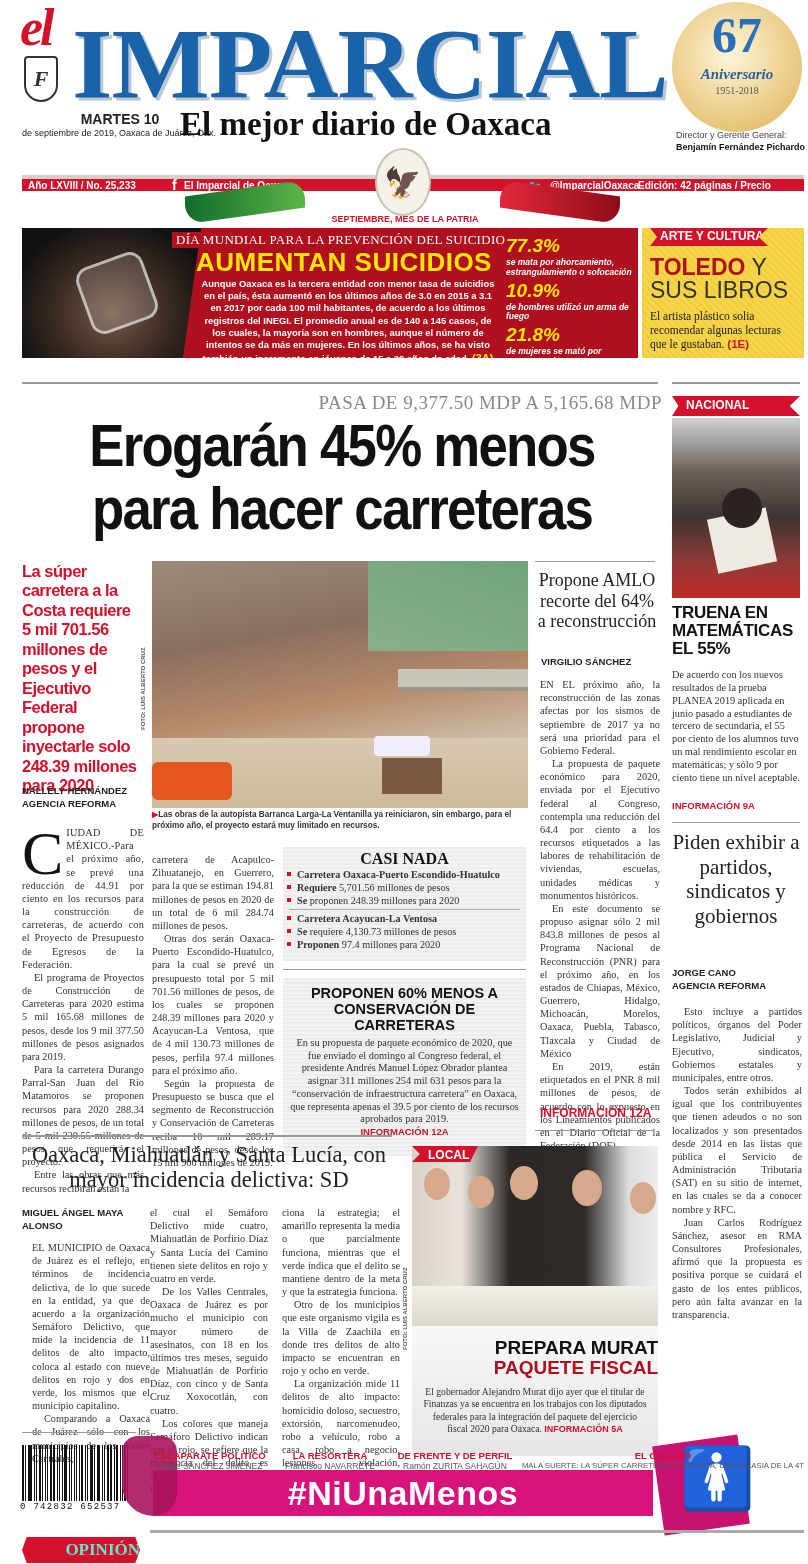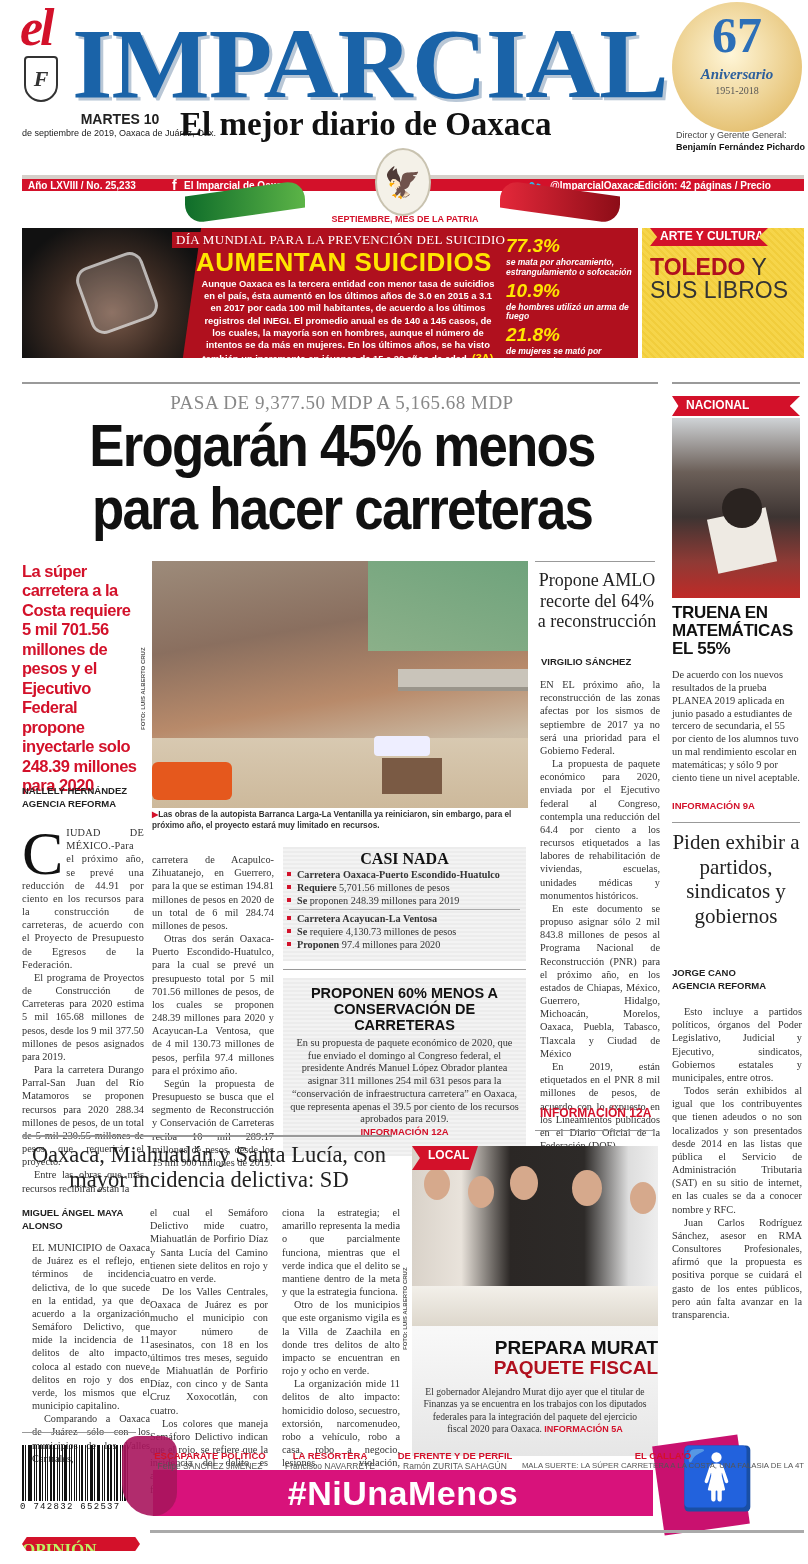--- a/index.html
+++ b/index.html
@@ -40,21 +40,21 @@
 
 #arte{left:642px;top:228px;width:162px;height:130px;background:repeating-linear-gradient(45deg,#f6d54a 0,#f6d54a 3px,#f1cd3c 3px,#f1cd3c 5px)}
 #arte-tag{left:8px;top:0;width:118px;height:18px;background:#d3112a;color:#fff;font:bold 12px "Liberation Sans",sans-serif;padding:1px 0 0 10px;clip-path:polygon(0 0,100% 0,92% 50%,100% 100%,0 100%,6% 50%)}
 #arte-h1{left:8px;top:28px;font:bold 23px "Liberation Sans",sans-serif;color:#b0101e;line-height:1}
 #arte-h1 span{font-weight:normal;color:#333}
 #arte-h2{left:8px;top:51px;font:23px "Liberation Sans",sans-serif;color:#333;line-height:1}
 #arte-body{left:8px;top:82px;width:150px;font:11.5px "Liberation Serif",serif;color:#222;line-height:1.2}
 
 .rule{height:2px;background:#9a9a9a}
 
-#kicker{left:22px;top:392px;width:640px;text-align:center;font:19px "Liberation Serif",serif;color:#888;letter-spacing:.5px}
+#kicker{left:22px;top:392px;width:640px;text-align:right;font:19px "Liberation Serif",serif;color:#888;letter-spacing:.5px}
 #headline{left:22px;top:414px;width:640px;text-align:center;font:bold 60px "Liberation Sans",sans-serif;color:#111;line-height:1.05;letter-spacing:-2px;transform:scaleX(.88);transform-origin:center top}
 #deck{left:22px;top:562px;width:120px;font:bold 16.5px "Liberation Sans",sans-serif;color:#d3112a;line-height:1.18;letter-spacing:-.5px}
 #byline1{left:22px;top:785px;font:bold 9.5px "Liberation Sans",sans-serif;color:#222;line-height:1.35}
 #mainphoto{left:152px;top:561px;width:376px;height:247px;background:linear-gradient(170deg,#9d8b7a 0%,#8a6f5f 30%,#b88a6a 55%,#cbbba5 75%,#d9cbb4 100%);overflow:hidden}
 #mainphoto .sky{position:absolute;right:0;top:0;width:160px;height:90px;background:linear-gradient(200deg,#6fa37c,#8bb089)}
 #mainphoto .bridge{position:absolute;right:0;top:108px;width:130px;height:22px;background:#c9c4ba;border-bottom:4px solid #9a958b}
 #mainphoto .road{position:absolute;left:0;bottom:0;width:100%;height:70px;background:linear-gradient(180deg,#d8c9b1,#cdb99b)}
 #mainphoto .roller{position:absolute;left:0;bottom:8px;width:80px;height:38px;background:#e5581d;border-radius:6px}
 #mainphoto .truck{position:absolute;left:230px;bottom:14px;width:60px;height:36px;background:#7a5a44}
 #mainphoto .pickup{position:absolute;left:222px;bottom:52px;width:56px;height:20px;background:#eef;border-radius:4px}
@@ -101,38 +101,38 @@
 #oax-by{left:22px;top:1207px;font:bold 9.5px "Liberation Sans",sans-serif;color:#222;line-height:1.35}
 #oax-c1{left:32px;top:1241px;width:118px}
 #oax-c2{left:150px;top:1206px;width:118px}
 #oax-c3{left:282px;top:1206px;width:118px}
 #oax-rule2{left:22px;top:1432px;width:114px;height:1px;background:#999}
 
 #local{left:412px;top:1146px;width:246px;height:310px;background:linear-gradient(180deg,#eee 0,#f8f8f8 60%,#e6e6e6 100%)}
 #local-photo{left:0;top:0;width:246px;height:180px;background:linear-gradient(90deg,#d9d2c9 0%,#e9e3db 20%,#2b2725 40%,#2d2a28 70%,#ddd 88%,#eee 100%);overflow:hidden}
 #local-photo .h{position:absolute;border-radius:50%;background:#d6a98c}
 #local-photo .table{position:absolute;left:0;bottom:0;width:100%;height:40px;background:linear-gradient(180deg,#f3f0ea,#ddd7cc)}
-#local-tag{left:0;top:0;width:66px;height:24px;background:#d3112a;color:#fff;font:bold 12px "Liberation Sans",sans-serif;padding:2px 0 0 16px;clip-path:polygon(0 0,100% 0,88% 100%,0 100%,12% 50%)}
+#local-tag{left:0;top:0;width:66px;height:16px;background:#d3112a;color:#fff;font:bold 12px "Liberation Sans",sans-serif;padding:2px 0 0 16px;clip-path:polygon(0 0,100% 0,88% 100%,0 100%,12% 50%)}
 #local-h1{left:0;top:192px;width:246px;text-align:right;font:bold 19px "Liberation Sans",sans-serif;color:#111;line-height:1.05}
 #local-h1 .l2{color:#b0101e}
 #local-body{left:10px;top:240px;width:226px;text-align:center;font:9.6px "Liberation Serif",serif;color:#333;line-height:1.3}
 #local-body b{font:bold 9px "Liberation Sans",sans-serif;color:#d3112a}
 #local-credit{left:402px;top:1350px;font:bold 6px "Liberation Sans",sans-serif;color:#555;transform:rotate(-90deg);transform-origin:left top;white-space:nowrap}
 
 #barcode{left:22px;top:1445px;width:108px;height:56px;display:flex;align-items:stretch;gap:0}
 #barcode i{display:block;background:#111;height:100%}
 #barcode-num{left:20px;top:1502px;font:9px "Liberation Mono",monospace;letter-spacing:1.3px;color:#111}
 
 #hand{left:122px;top:1436px;width:55px;height:80px;background:#a8155d;border-radius:20px 20px 30px 40px;opacity:.9}
 #niuna{left:153px;top:1470px;width:500px;height:46px;background:#d8127b;color:#fff;text-align:center;font:bold 34px "Liberation Sans",sans-serif;line-height:46px;letter-spacing:.5px}
 #woman-card{left:658px;top:1440px;width:86px;height:90px;background:#c9116f;transform:rotate(-8deg)}
 #woman{left:680px;top:1444px;width:40px;height:70px;color:#fff;font-size:60px;line-height:70px;text-align:center}
 
 #foot-rule{left:150px;top:1530px;width:654px;height:3px;background:#aaa}
-#opinion{left:22px;top:1537px;width:118px;height:14px;background:#d3112a;color:#bef264;font:bold 17px "Liberation Serif",serif;text-align:left;line-height:26px;clip-path:polygon(4% 0,96% 0,100% 50%,96% 100%,4% 100%,0 50%)}
+#opinion{left:22px;top:1537px;width:118px;height:26px;background:#d3112a;color:#5eead4;font:bold 17px "Liberation Serif",serif;text-align:right;line-height:26px;clip-path:polygon(4% 0,96% 0,100% 50%,96% 100%,4% 100%,0 50%)}
 .fcol{position:absolute;top:1450px;text-align:center;line-height:1.25}
 .fcol .t{font:bold 9.5px "Liberation Sans",sans-serif;color:#d3112a}
 .fcol .a{font:8.5px "Liberation Sans",sans-serif;color:#555}
 </style>
 </head>
 <body>
 
 <div class="abs" id="logo-el">el</div>
 <div class="abs" id="shield">
     <span>F</span>
@@ -176,20 +176,21 @@
     <div><div class="pct">77.3%</div><span>se mata por ahorcamiento, estrangulamiento o sofocación</span></div>
     <div><div class="pct">10.9%</div><span>de hombres utilizó un arma de fuego</span></div>
     <div><div class="pct">21.8%</div><span>de mujeres se mató por envenenamiento</span></div>
   </div>
 </div>
 
 <div class="abs" id="arte">
   <div class="abs" id="arte-tag">ARTE Y CULTURA</div>
   <div class="abs" id="arte-h1"><span style="font-weight:bold;color:#b0101e">TOLEDO</span><span> Y</span></div>
   <div class="abs" id="arte-h2">SUS LIBROS</div>
+  <div class="abs" id="arte-body"><span>El artista plástico solia recomendar algunas lecturas que le gustaban.</span> <b class="sans red">(1E)</b></div>
 </div>
 
 <div class="abs rule" style="left:22px;top:382px;width:636px"></div>
 <div class="abs rule" style="left:672px;top:382px;width:128px"></div>
 
 <div class="abs" id="kicker">PASA DE 9,377.50 MDP A 5,165.68 MDP</div>
 <div class="abs" id="headline">Erogarán 45% menos para hacer carreteras</div>
 <div class="abs" id="deck">La súper carretera a la Costa requiere 5 mil 701.56 millones de pesos y el Ejecutivo Federal propone inyectarle solo 248.39 millones para 2020</div>
 <div class="abs" id="byline1">
   <div>NALLELY HERNÁNDEZ</div>
@@ -217,21 +218,21 @@
   <p class="first">carretera de Acapulco-Zihuatanejo, en Guerrero, para la que se estiman 194.81 millones de pesos en 2020 de un total de 6 mil 284.74 millones de pesos.</p>
   <p>Otras dos serán Oaxaca-Puerto Escondido-Huatulco, para la cual se prevé un presupuesto total por 5 mil 701.56 millones de pesos, de los cuales se proponen 248.39 millones para 2020 y Acayucan-La Ventosa, que de 4 mil 130.73 millones de pesos, perfila 97.4 millones para el próximo año.</p>
   <p>Según la propuesta de Presupuesto se busca que el segmento de Reconstrucción y Conservación de Carreteras reciba 10 mil 289.17 millones de pesos, desde los 15 mil 900 millones de 2019.</p>
 </div>
 
 <div class="abs" id="box1">
   <h3>CASI NADA</h3>
   <ul>
     <li><b>Carretera Oaxaca-Puerto Escondido-Huatulco</b><span></span></li>
     <li><b>Requiere</b><span> 5,701.56 millones de pesos</span></li>
-    <li><b>Se</b><span> proponen 248.39 millones para 2019</span></li>
+    <li><b>Se</b><span> proponen 248.39 millones para 2020</span></li>
   </ul>
   <div class="sep"></div>
   <ul>
     <li><b>Carretera Acayucan-La Ventosa</b><span></span></li>
     <li><b>Se</b><span> requiere 4,130.73 millones de pesos</span></li>
     <li><b>Proponen</b><span> 97.4 millones para 2020</span></li>
   </ul>
 </div>
 <div class="abs" id="box1-rule"></div>
 <div class="abs" id="box2">

